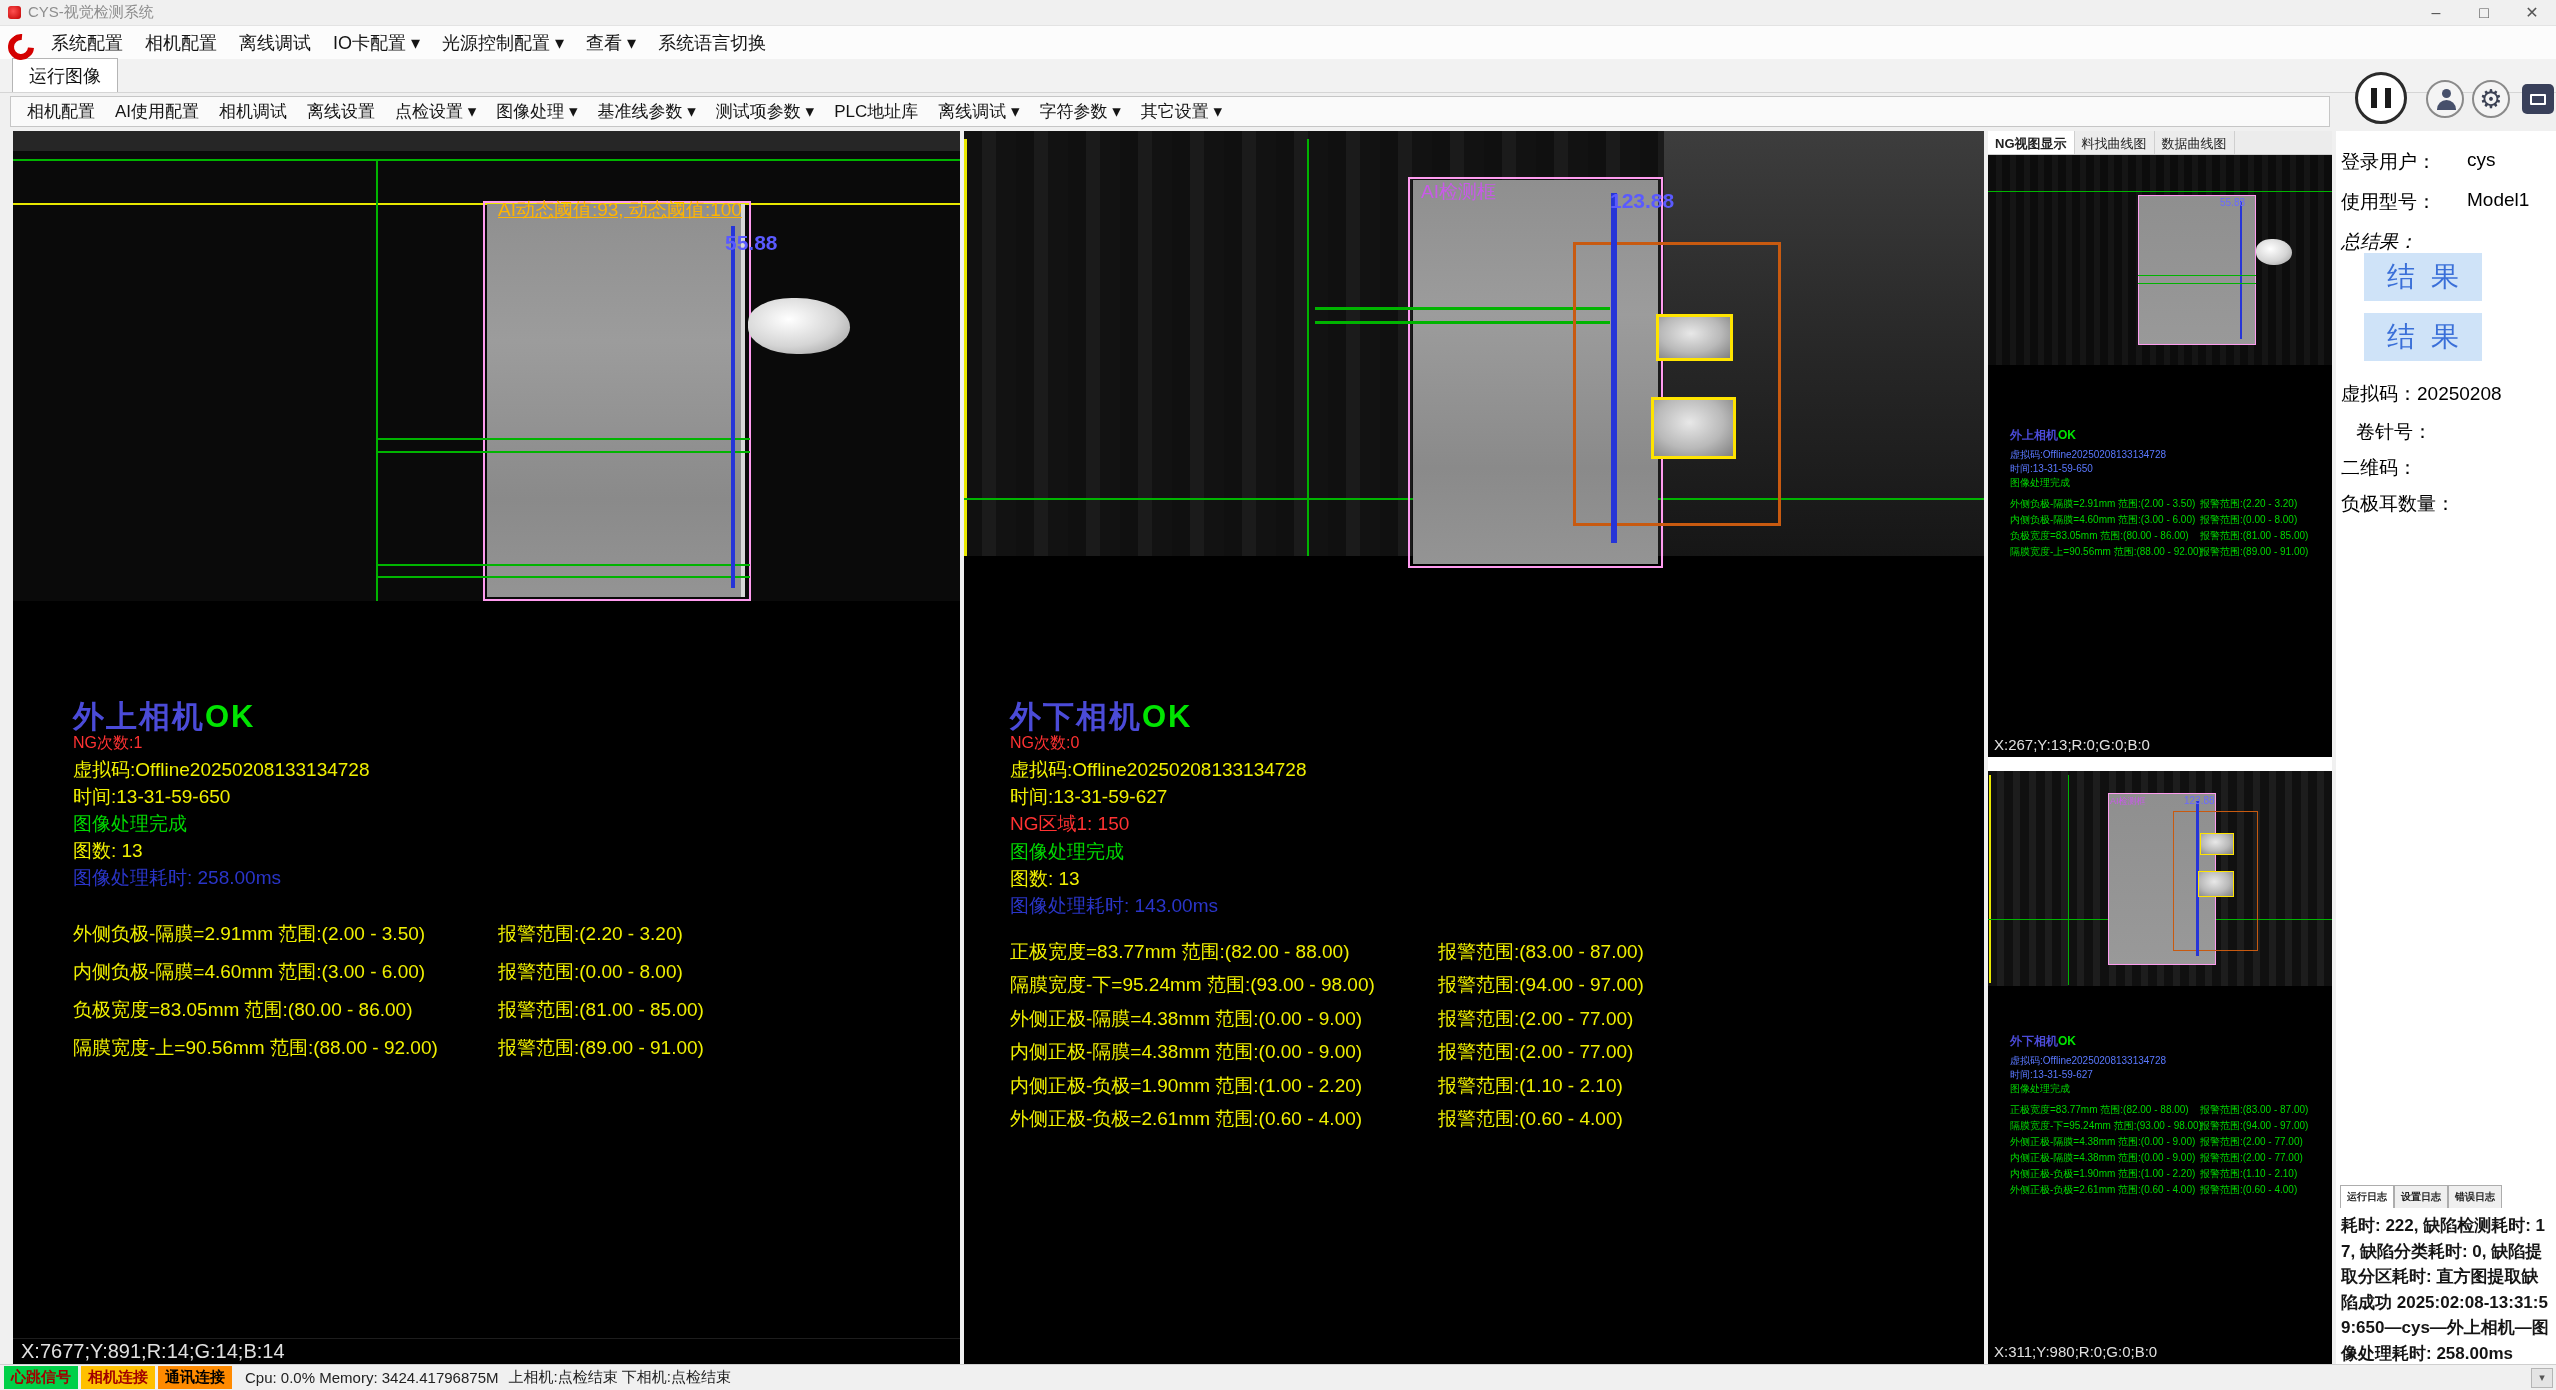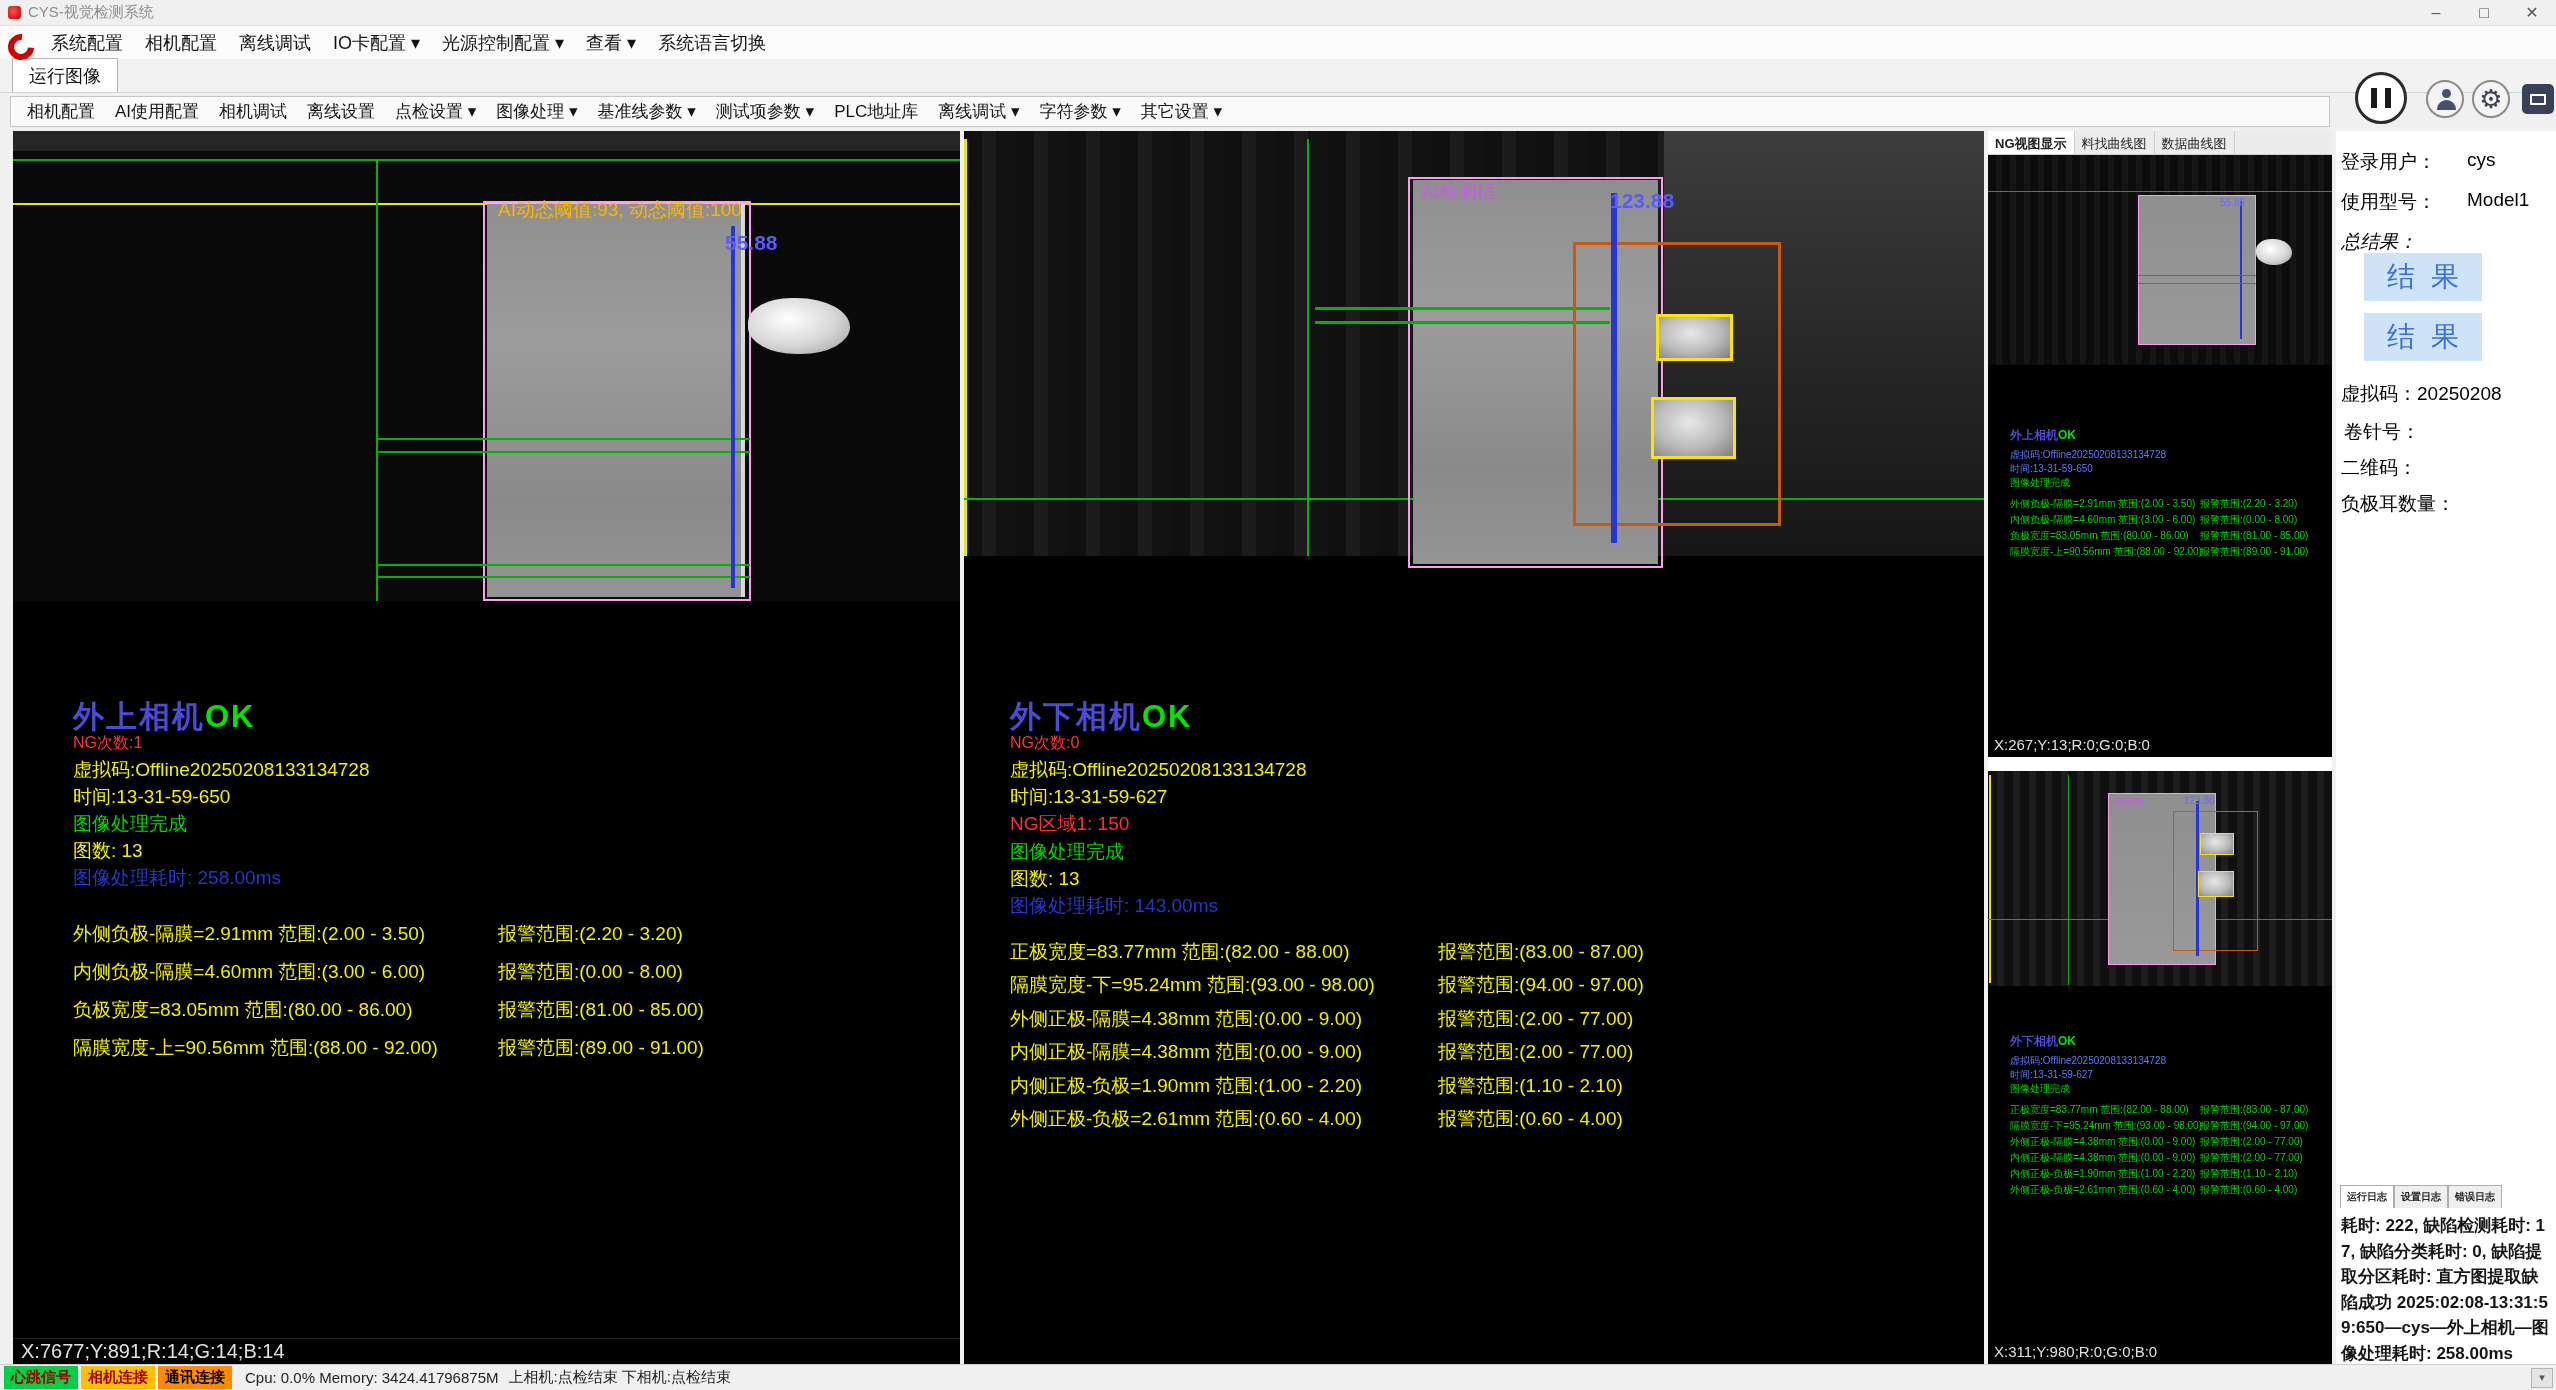--- a/index.html
+++ b/index.html
@@ -195,21 +195,21 @@
     <div class="hl c-yellow" style="left:0; top:72px; width:947px;"></div>
     <div class="vl c-green" style="left:363px; top:28px; height:442px; width:2px;"></div>
     <div class="pink-box" style="left:470px; top:70px; width:268px; height:400px;"></div>
     <div class="gray-block" style="left:474px; top:73px; width:258px; height:393px; border-right:4px solid #d8d8d8;"></div>
     <div class="hl c-green" style="left:363px; top:307px; width:374px;"></div>
     <div class="hl c-green" style="left:363px; top:320px; width:374px;"></div>
     <div class="hl c-green" style="left:363px; top:433px; width:374px;"></div>
     <div class="hl c-green" style="left:363px; top:445px; width:374px;"></div>
     <div class="vl c-blue" style="left:718px; top:95px; height:362px; width:4px;"></div>
     <div class="blob" style="left:735px; top:167px; width:102px; height:56px;"></div>
-    <div class="line t-orange" style="left:485px; top:66px;">AI动态阈值:93, 动态阈值:100</div>
+    <div class="line t-orange" style="left:485px; top:66px;text-decoration:underline;">AI动态阈值:93, 动态阈值:100</div>
     <div class="line t-oblue" style="left:712px; top:100px;">55.88</div>
 
     <div class="line f-title" style="left:60px; top:565px;">
       <span class="t-btitle">外上相机</span><span class="t-ok">OK</span>
     </div>
     <div class="line t-red" style="left:60px; top:602px;">NG次数:1</div>
     <div class="line t-yel" style="left:60px; top:626px;">虚拟码:Offline20250208133134728</div>
     <div class="line t-yel" style="left:60px; top:653px;">时间:13-31-59-650</div>
     <div class="line t-grn" style="left:60px; top:680px;">图像处理完成</div>
     <div class="line t-yel" style="left:60px; top:707px;">图数: 13</div>
@@ -361,21 +361,21 @@
     <div class="info-line" style="left:5px; top:18px;">登录用户：</div>
     <div class="info-line" style="left:131px; top:18px;">cys</div>
     <div class="info-line" style="left:5px; top:58px;">使用型号：</div>
     <div class="info-line" style="left:131px; top:58px;">Model1</div>
     <div class="info-line" style="left:5px; top:98px;font-style:italic;">总结果：</div>
     <div class="result-box" style="top:122px;">结果</div>
     <div class="result-box" style="top:182px;">结果</div>
     <div class="info-line" style="left:5px; top:250px;">
       <span>虚拟码：</span><span>20250208</span>
     </div>
-    <div class="info-line" style="left:8px; top:288px;">卷针号：</div>
+    <div class="info-line" style="left:20px; top:288px;">卷针号：</div>
     <div class="info-line" style="left:5px; top:324px;">二维码：</div>
     <div class="info-line" style="left:5px; top:360px;">负极耳数量：</div>
 
     <div class="log-tabs">
       <div class="log-tab active">运行日志</div>
       <div class="log-tab">设置日志</div>
       <div class="log-tab">错误日志</div>
     </div>
     <div class="log-text">耗时: 222, 缺陷检测耗时: 17, 缺陷分类耗时: 0, 缺陷提取分区耗时: 直方图提取缺陷成功 2025:02:08-13:31:59:650—cys—外上相机—图像处理耗时: 258.00ms</div>
   </div>

